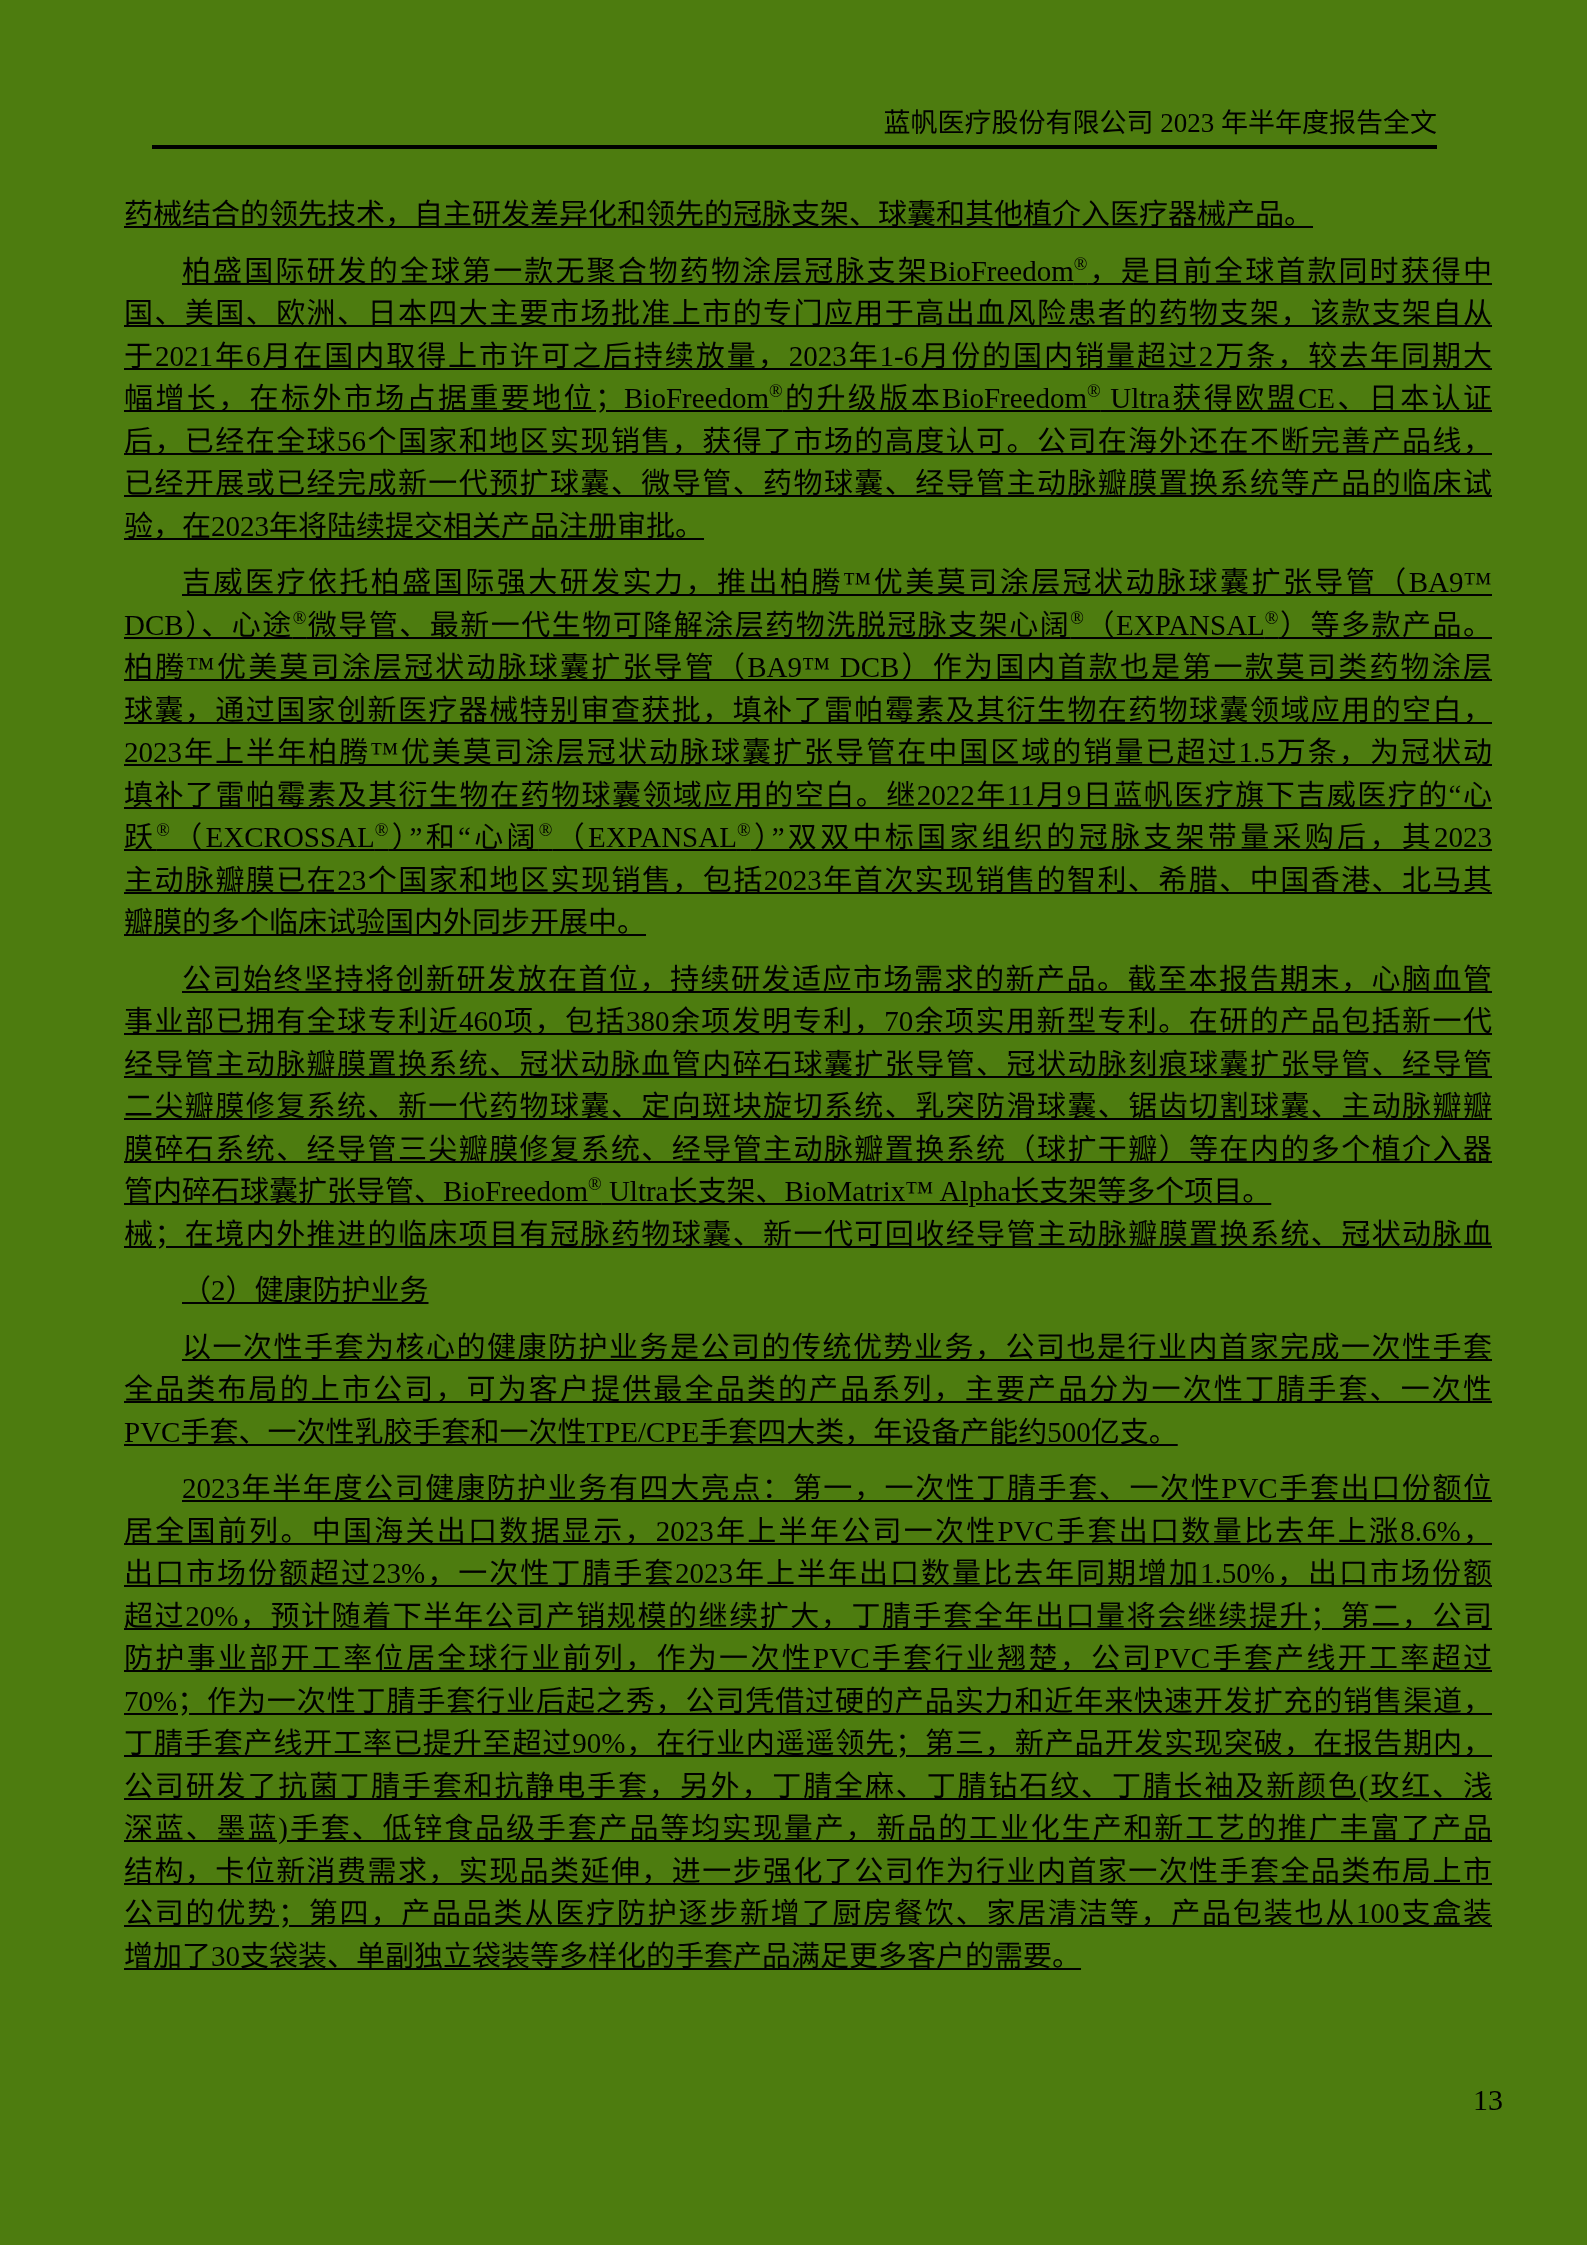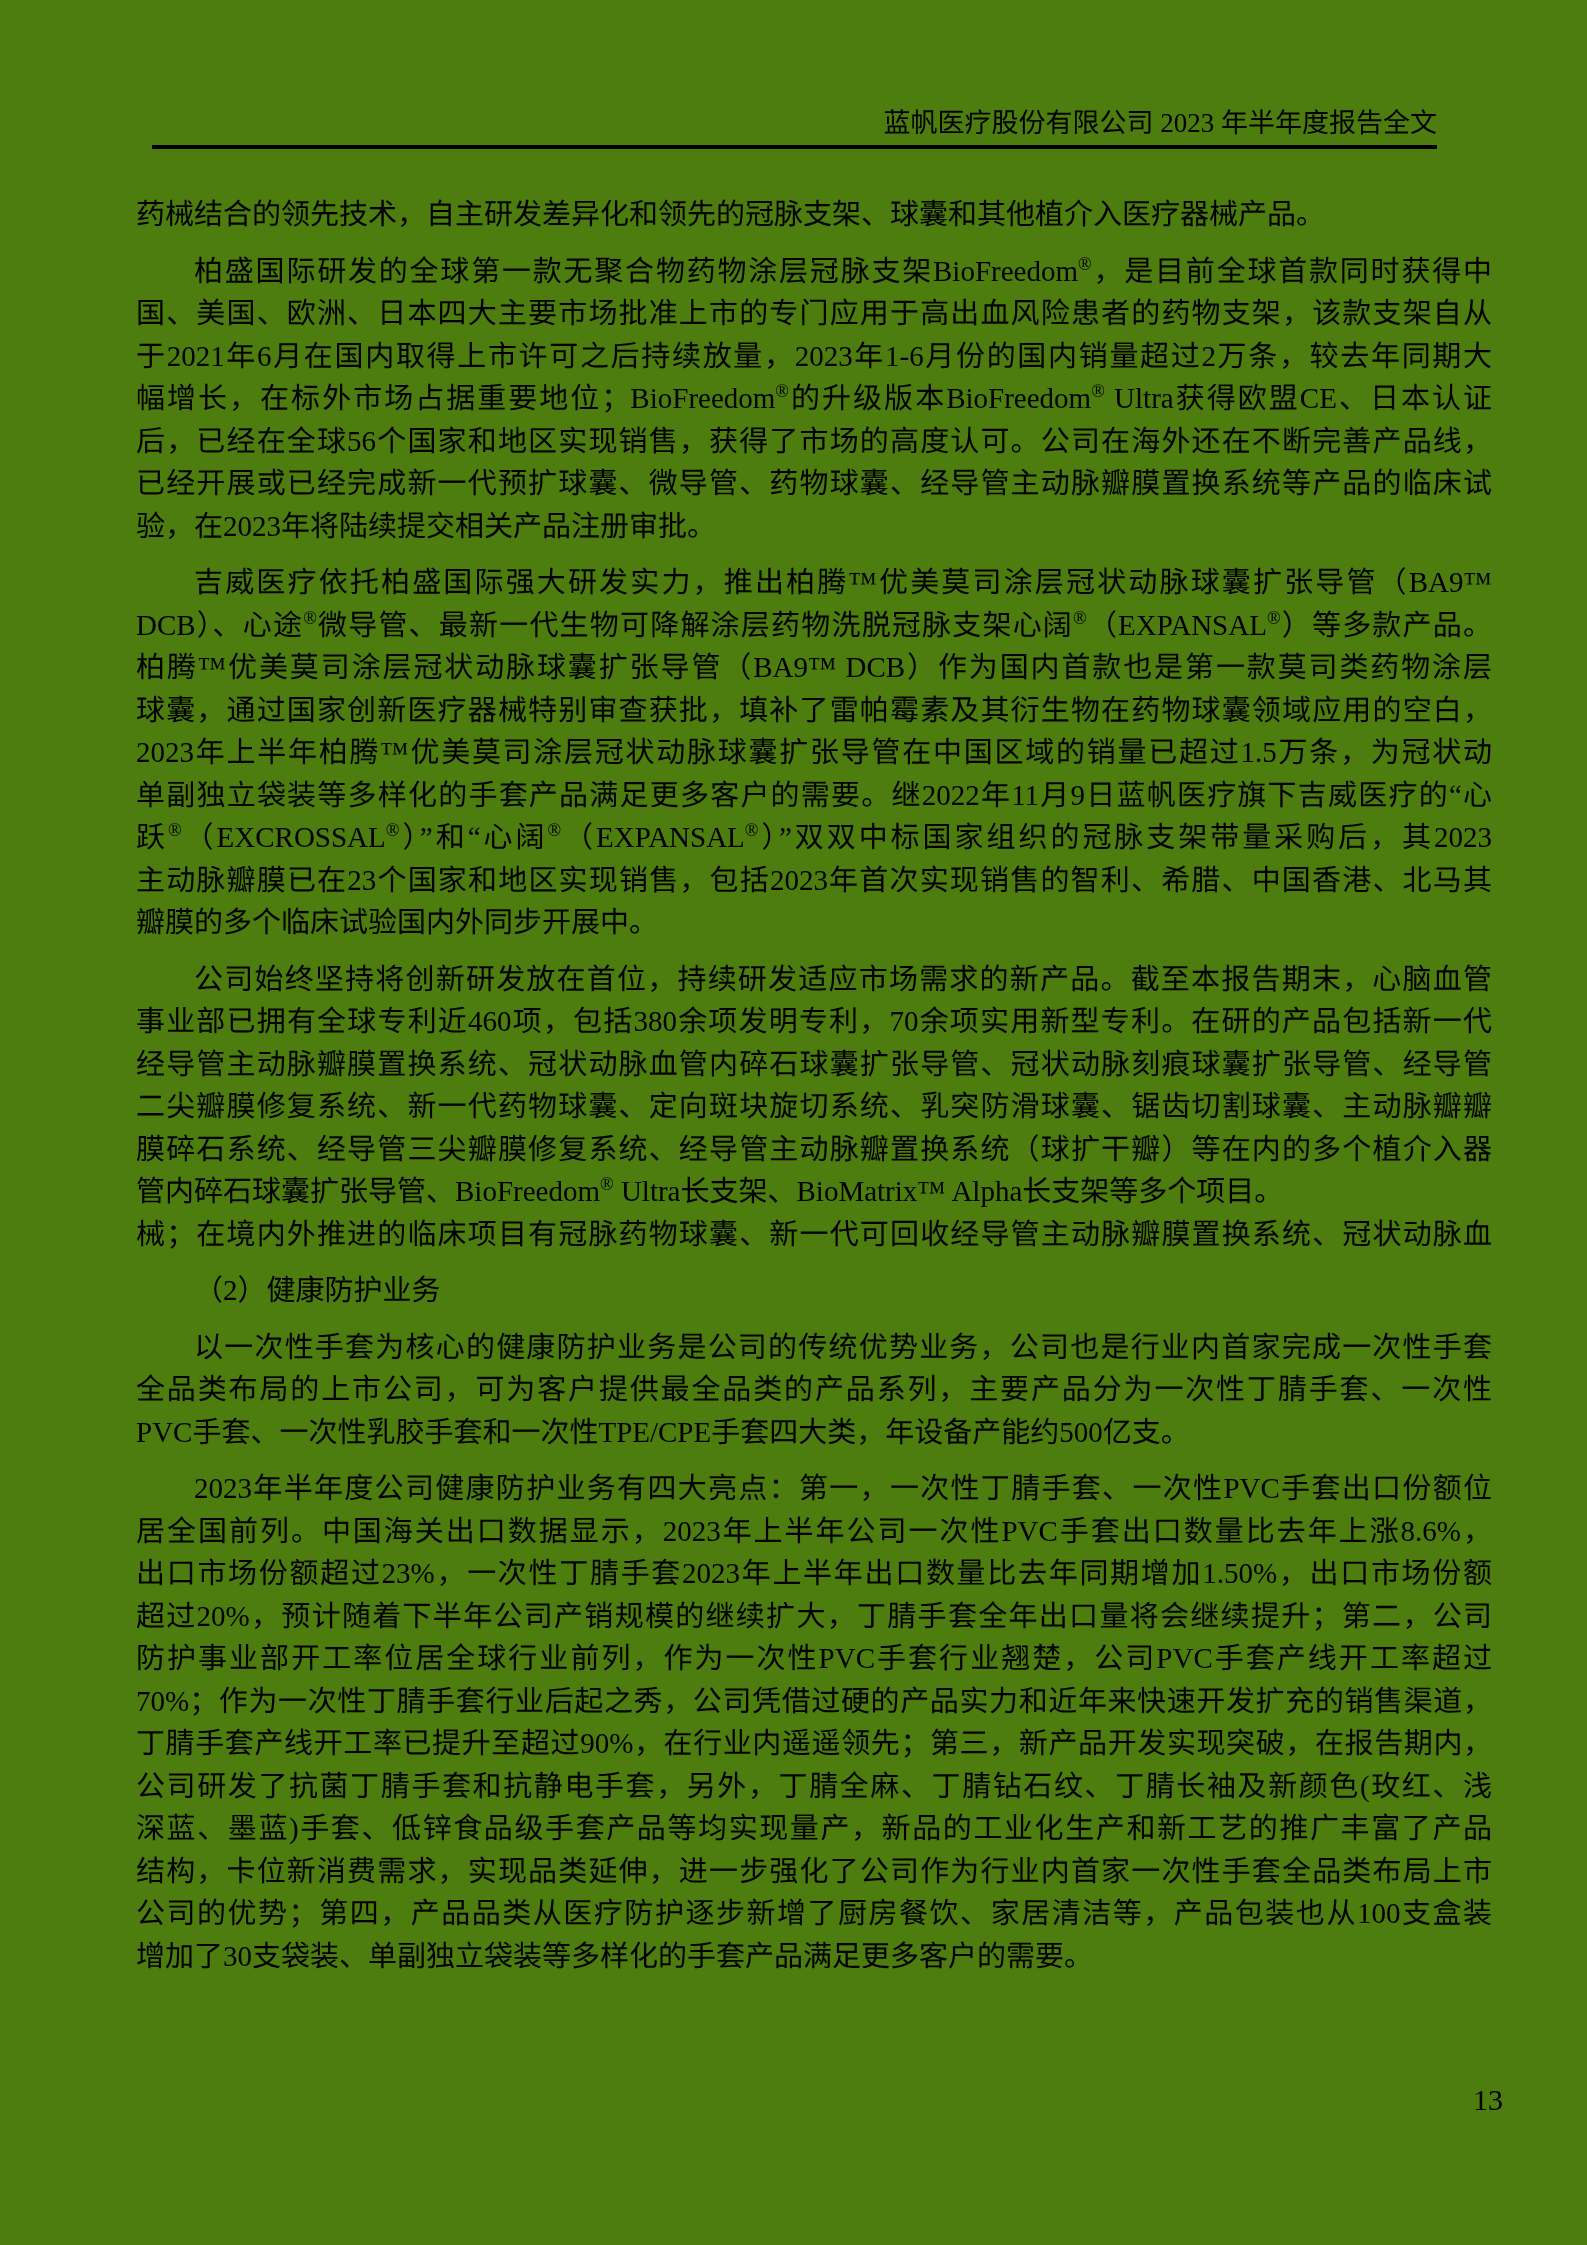--- a/index.html
+++ b/index.html
@@ -38,21 +38,22 @@
   }
   
   .body-text {
     position: absolute;
     top: 193px;
     left: 120px;
     width: 1372px;
     font-size: 29px;
   }
   .paragraph {
-    margin: 0 0 14px 16px;
+    margin: 0 0 14px 4px;
+    text-decoration: underline;
   }
   .line {
     line-height: 42.5px;
     text-align: justify;
     text-align-last: justify;
     text-justify: inter-character;
     white-space: normal;
   }
   .line.last {
     text-align-last: left;
@@ -97,21 +98,21 @@
         <div class="line">后，已经在全球56个国家和地区实现销售，获得了市场的高度认可。公司在海外还在不断完善产品线，</div>
         <div class="line">已经开展或已经完成新一代预扩球囊、微导管、药物球囊、经导管主动脉瓣膜置换系统等产品的临床试</div>
         <div class="line last">验，在2023年将陆续提交相关产品注册审批。</div>
       </div>
       <div class="paragraph">
         <div class="line first-indent">吉威医疗依托柏盛国际强大研发实力，推出柏腾™优美莫司涂层冠状动脉球囊扩张导管（BA9™</div>
         <div class="line">DCB）、心途<sup>®</sup>微导管、最新一代生物可降解涂层药物洗脱冠脉支架心阔<sup>®</sup>（EXPANSAL<sup>®</sup>）等多款产品。</div>
         <div class="line">柏腾™优美莫司涂层冠状动脉球囊扩张导管（BA9™ DCB）作为国内首款也是第一款莫司类药物涂层</div>
         <div class="line">球囊，通过国家创新医疗器械特别审查获批，填补了雷帕霉素及其衍生物在药物球囊领域应用的空白，</div>
         <div class="line">2023年上半年柏腾™优美莫司涂层冠状动脉球囊扩张导管在中国区域的销量已超过1.5万条，为冠状动</div>
-        <div class="line">单副独立袋装等多样化的手套产品满足更多客户的需要。继2022年11月9日蓝帆医疗旗下吉威医疗的“心</div>
+        <div class="line">填补了雷帕霉素及其衍生物在药物球囊领域应用的空白。继2022年11月9日蓝帆医疗旗下吉威医疗的“心</div>
         <div class="line">跃<sup>®</sup>（EXCROSSAL<sup>®</sup>）”和“心阔<sup>®</sup>（EXPANSAL<sup>®</sup>）”双双中标国家组织的冠脉支架带量采购后，其2023</div>
         <div class="line">主动脉瓣膜已在23个国家和地区实现销售，包括2023年首次实现销售的智利、希腊、中国香港、北马其</div>
         <div class="line last">瓣膜的多个临床试验国内外同步开展中。</div>
       </div>
       <div class="paragraph">
         <div class="line first-indent">公司始终坚持将创新研发放在首位，持续研发适应市场需求的新产品。截至本报告期末，心脑血管</div>
         <div class="line">事业部已拥有全球专利近460项，包括380余项发明专利，70余项实用新型专利。在研的产品包括新一代</div>
         <div class="line">经导管主动脉瓣膜置换系统、冠状动脉血管内碎石球囊扩张导管、冠状动脉刻痕球囊扩张导管、经导管</div>
         <div class="line">二尖瓣膜修复系统、新一代药物球囊、定向斑块旋切系统、乳突防滑球囊、锯齿切割球囊、主动脉瓣瓣</div>
         <div class="line">膜碎石系统、经导管三尖瓣膜修复系统、经导管主动脉瓣置换系统（球扩干瓣）等在内的多个植介入器</div>

